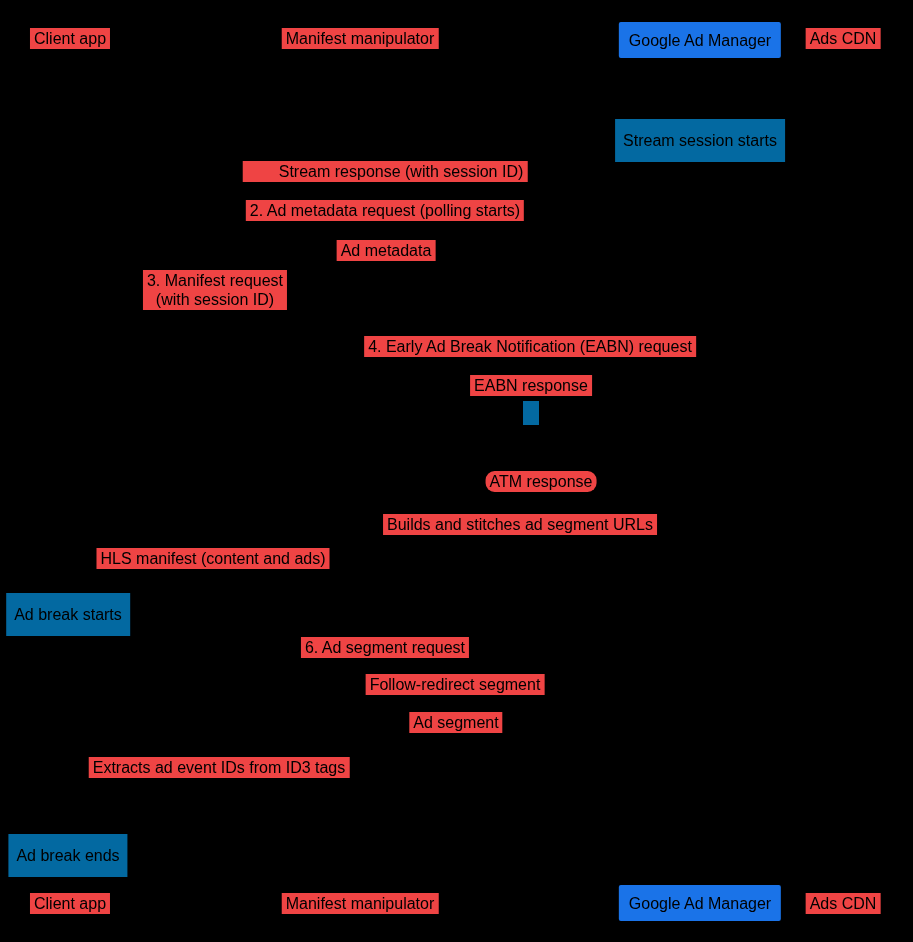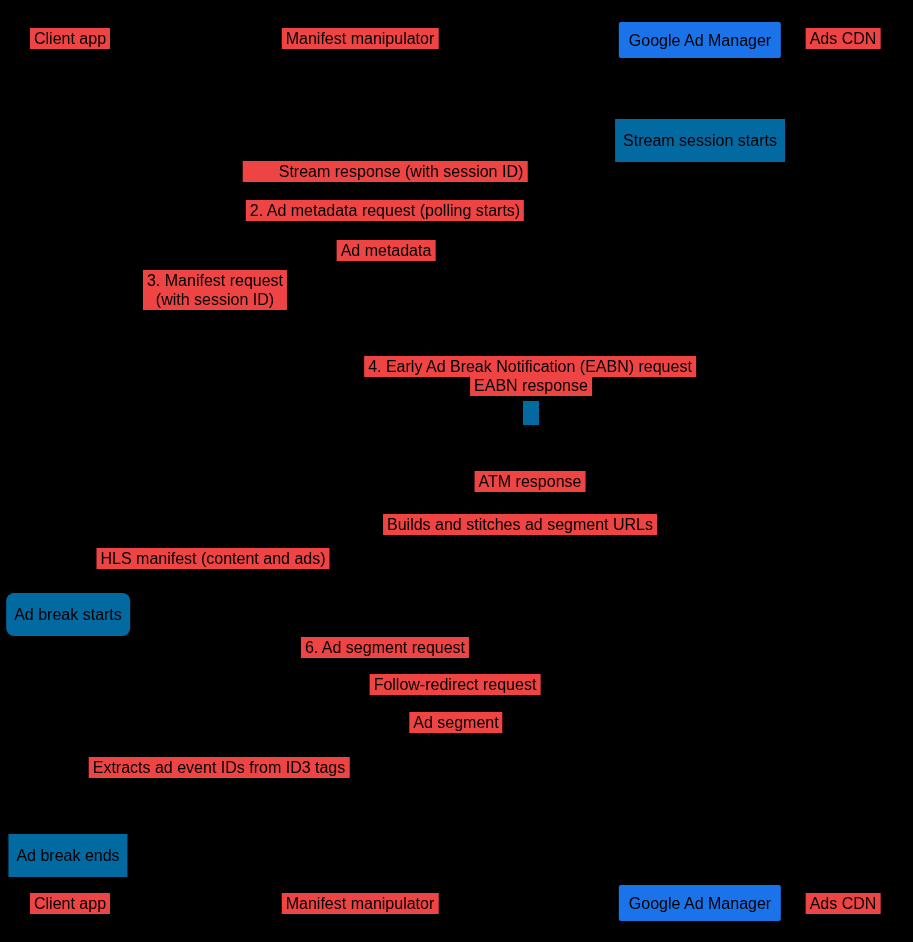--- a/index.html
+++ b/index.html
@@ -70,45 +70,45 @@
     <div class="label white" style="left: 385px; top: 200px;">
       <div class="line">2. Ad metadata request (polling starts)</div>
     </div>
     <div class="label white" style="left: 386px; top: 240px;">
       <div class="line">Ad metadata</div>
     </div>
     <div class="label white" style="left: 215px; top: 270px;">
       <div class="line">3. Manifest request</div>
       <div class="line">(with session ID)</div>
     </div>
-    <div class="label white" style="left: 530px; top: 336px; margin-top: 20px;">
+    <div class="label white" style="left: 530px; top: 336px;">
       <div class="line">4. Early Ad Break Notification (EABN) request</div>
     </div>
     <div class="label white" style="left: 531px; top: 375px;">
       <div class="line">EABN response</div>
     </div>
     <div class="label yellow" style="left: 531px; top: 401px;">
     </div>
-    <div class="label white" style="left: 530px; top: 471px;">
+    <div class="label white" style="left: 541px; top: 471px; border-radius: 9px;">
       <div class="line">ATM response</div>
     </div>
     <div class="label white" style="left: 520px; top: 514px;">
       <div class="line">Builds and stitches ad segment URLs</div>
     </div>
     <div class="label white" style="left: 213px; top: 548px;">
       <div class="line">HLS manifest (content and ads)</div>
     </div>
-    <div class="label yellow" style="left: 68px; top: 593px; border-radius: 8px;">
+    <div class="label yellow" style="left: 68px; top: 593px;">
       <div class="line">Ad break starts</div>
     </div>
     <div class="label white" style="left: 385px; top: 637px;">
       <div class="line">6. Ad segment request</div>
     </div>
     <div class="label white" style="left: 455px; top: 674px;">
-      <div class="line">Follow-redirect request</div>
+      <div class="line">Follow-redirect segment</div>
     </div>
     <div class="label white" style="left: 456px; top: 712px;">
       <div class="line">Ad segment</div>
     </div>
     <div class="label white" style="left: 219px; top: 757px;">
       <div class="line">Extracts ad event IDs from ID3 tags</div>
     </div>
     <div class="label yellow" style="left: 68px; top: 834px;">
       <div class="line">Ad break ends</div>
     </div>

